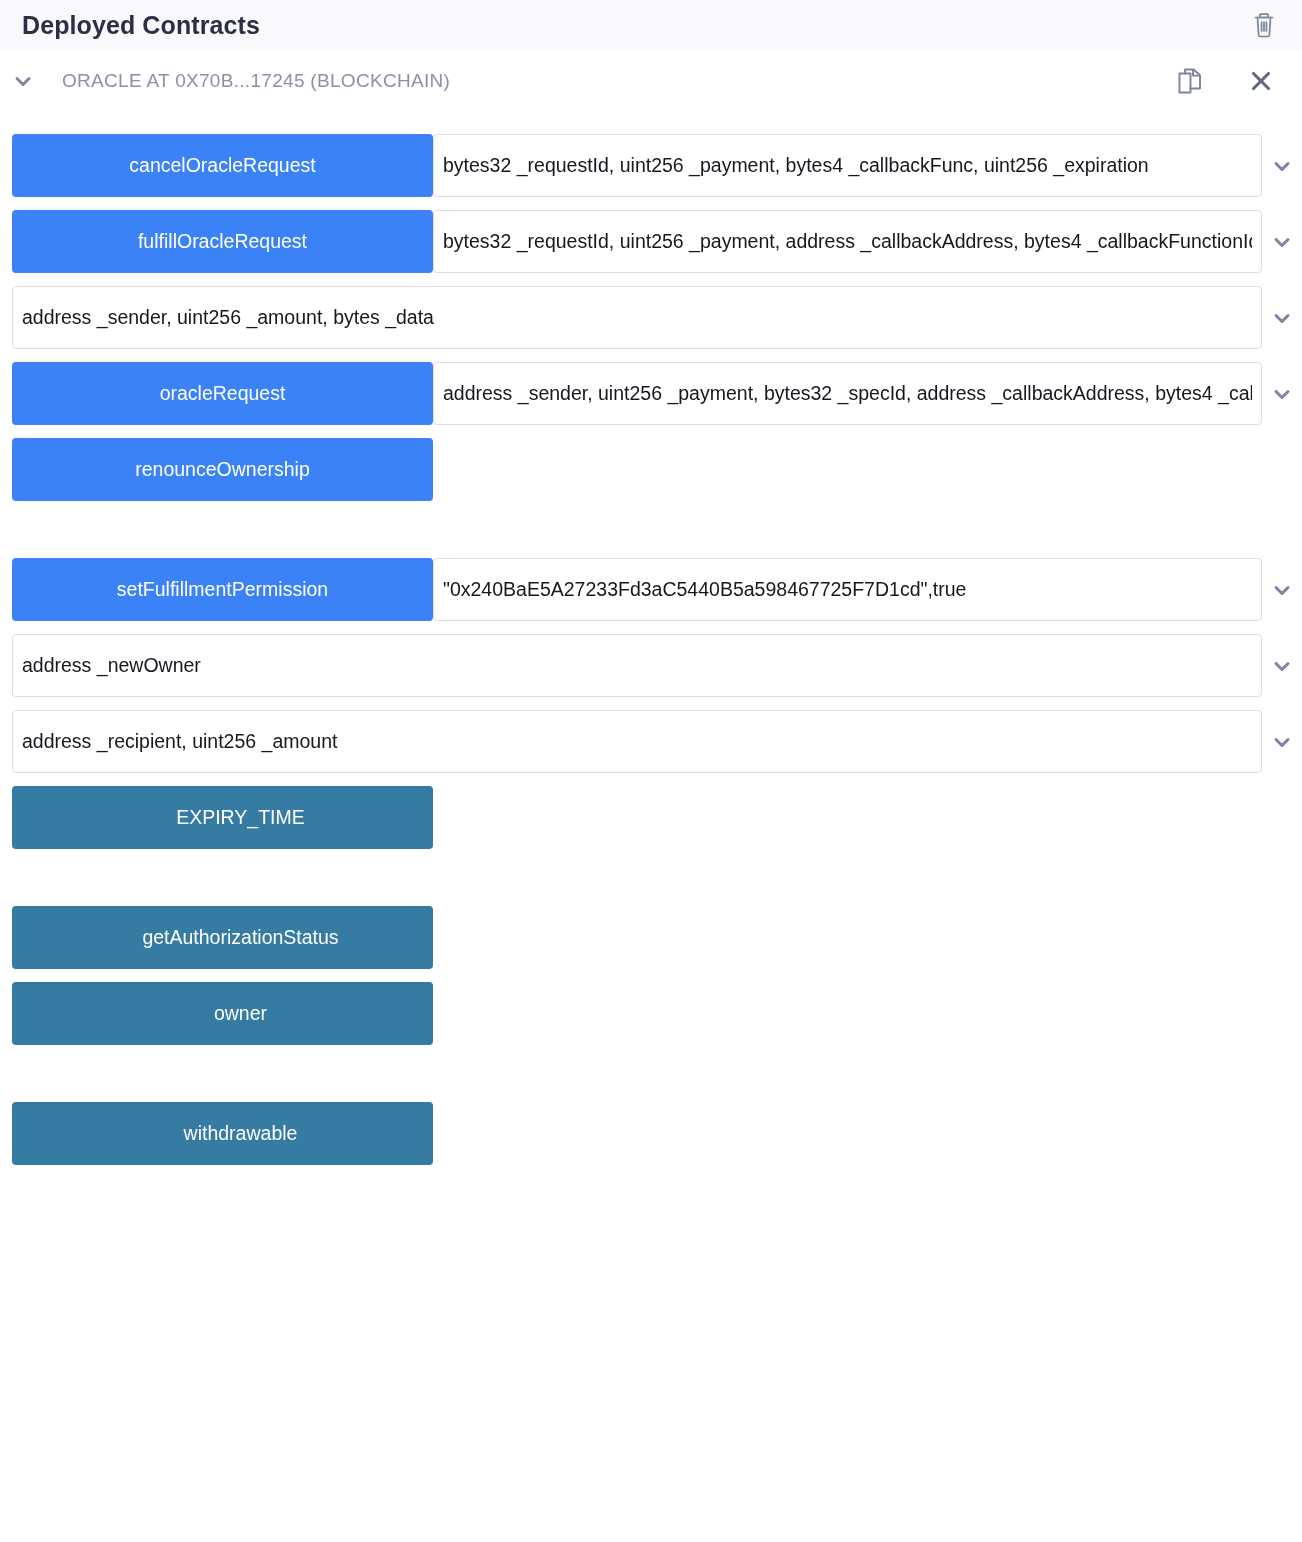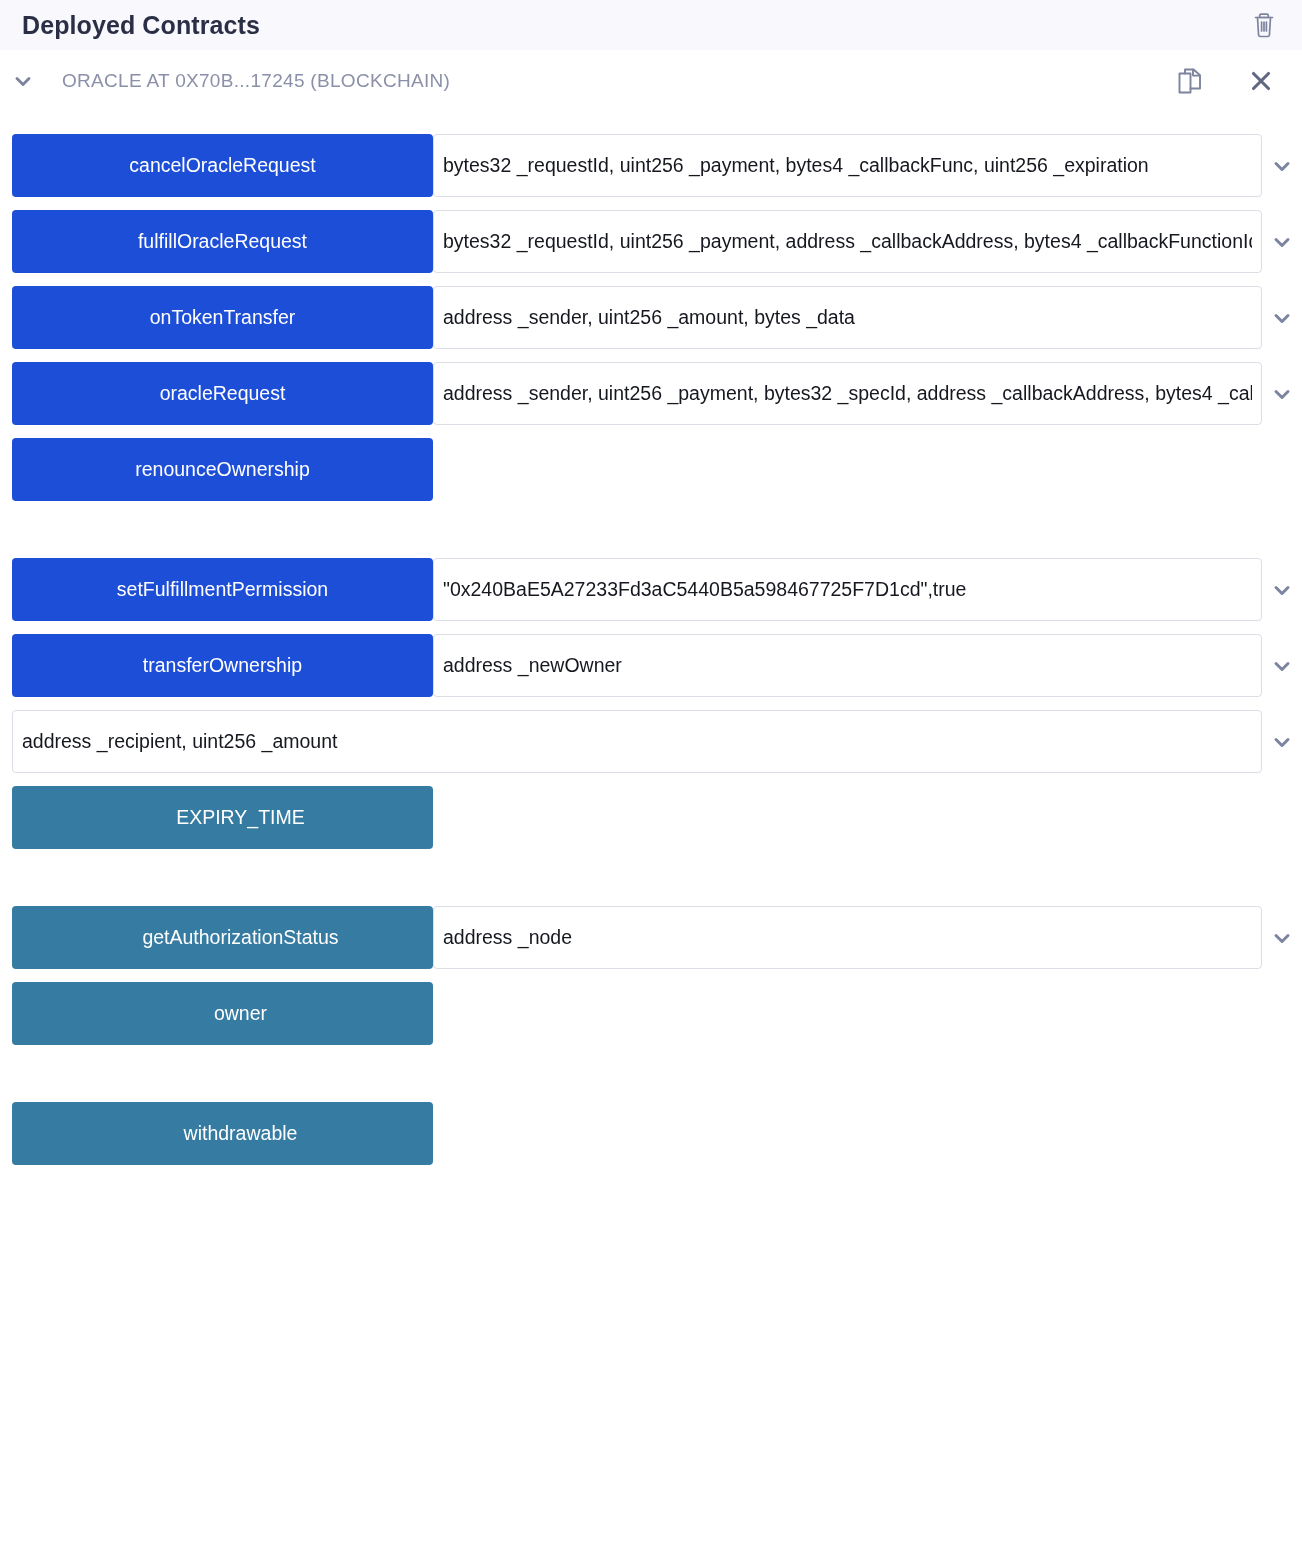--- a/index.html
+++ b/index.html
@@ -107,21 +107,21 @@
     font-size: 19.5px;
     font-family: "Liberation Sans", sans-serif;
     line-height: 63px;
     text-align: center;
     cursor: pointer;
     padding: 0 6px;
     overflow: hidden;
     white-space: nowrap;
     text-overflow: ellipsis;
   }
-  .fn-btn.transact { background: #1d4ed8; }
+  .fn-btn.transact { background: #3b82f6; }
   .fn-btn.call     { background: #357ba2; padding-left: 42px; }
 
   .fn-input-wrap {
     flex: 1 1 auto;
     display: flex;
     align-items: center;
     min-width: 0;
   }
   .fn-input {
     flex: 1 1 auto;
@@ -205,21 +205,20 @@
       <div class="fn-input-wrap">
         <input type="text" class="fn-input" placeholder="bytes32 _requestId, uint256 _payment, address _callbackAddress, bytes4 _callbackFunctionId, uint256 _expiration, bytes32 _data" style="">
         <span class="chev">
           <svg width="24" height="24" viewBox="0 0 24 24" fill="none" stroke="#7d849e" stroke-width="3" stroke-linecap="round" stroke-linejoin="round">
             <path d="M6 9.5 L12 15.5 L18 9.5"></path>
           </svg>
         </span>
       </div>
     </div>
     <div class="fn-row">
-      <button class="fn-btn transact">onTokenTransfer</button>
       <div class="fn-input-wrap">
         <input type="text" class="fn-input" placeholder="address _sender, uint256 _amount, bytes _data" style="">
         <span class="chev">
           <svg width="24" height="24" viewBox="0 0 24 24" fill="none" stroke="#7d849e" stroke-width="3" stroke-linecap="round" stroke-linejoin="round">
             <path d="M6 9.5 L12 15.5 L18 9.5"></path>
           </svg>
         </span>
       </div>
     </div>
     <div class="fn-row">
@@ -241,21 +240,20 @@
       <div class="fn-input-wrap">
         <input type="text" class="fn-input" placeholder="address _node, bool _allowed" value="&quot;0x240BaE5A27233Fd3aC5440B5a598467725F7D1cd&quot;,true" style="">
         <span class="chev">
           <svg width="24" height="24" viewBox="0 0 24 24" fill="none" stroke="#7d849e" stroke-width="3" stroke-linecap="round" stroke-linejoin="round">
             <path d="M6 9.5 L12 15.5 L18 9.5"></path>
           </svg>
         </span>
       </div>
     </div>
     <div class="fn-row">
-      <button class="fn-btn transact">transferOwnership</button>
       <div class="fn-input-wrap">
         <input type="text" class="fn-input" placeholder="address _newOwner" style="">
         <span class="chev">
           <svg width="24" height="24" viewBox="0 0 24 24" fill="none" stroke="#7d849e" stroke-width="3" stroke-linecap="round" stroke-linejoin="round">
             <path d="M6 9.5 L12 15.5 L18 9.5"></path>
           </svg>
         </span>
       </div>
     </div>
     <div class="fn-row">
@@ -266,28 +264,20 @@
             <path d="M6 9.5 L12 15.5 L18 9.5"></path>
           </svg>
         </span>
       </div>
     </div>
     <div class="fn-row gap-after">
       <button class="fn-btn call">EXPIRY_TIME</button>
     </div>
     <div class="fn-row">
       <button class="fn-btn call">getAuthorizationStatus</button>
-      <div class="fn-input-wrap">
-        <input type="text" class="fn-input" placeholder="address _node" style="">
-        <span class="chev">
-          <svg width="24" height="24" viewBox="0 0 24 24" fill="none" stroke="#7d849e" stroke-width="3" stroke-linecap="round" stroke-linejoin="round">
-            <path d="M6 9.5 L12 15.5 L18 9.5"></path>
-          </svg>
-        </span>
-      </div>
     </div>
     <div class="fn-row gap-after">
       <button class="fn-btn call">owner</button>
     </div>
     <div class="fn-row">
       <button class="fn-btn call">withdrawable</button>
     </div>
   </div>
 
 </body></html>

